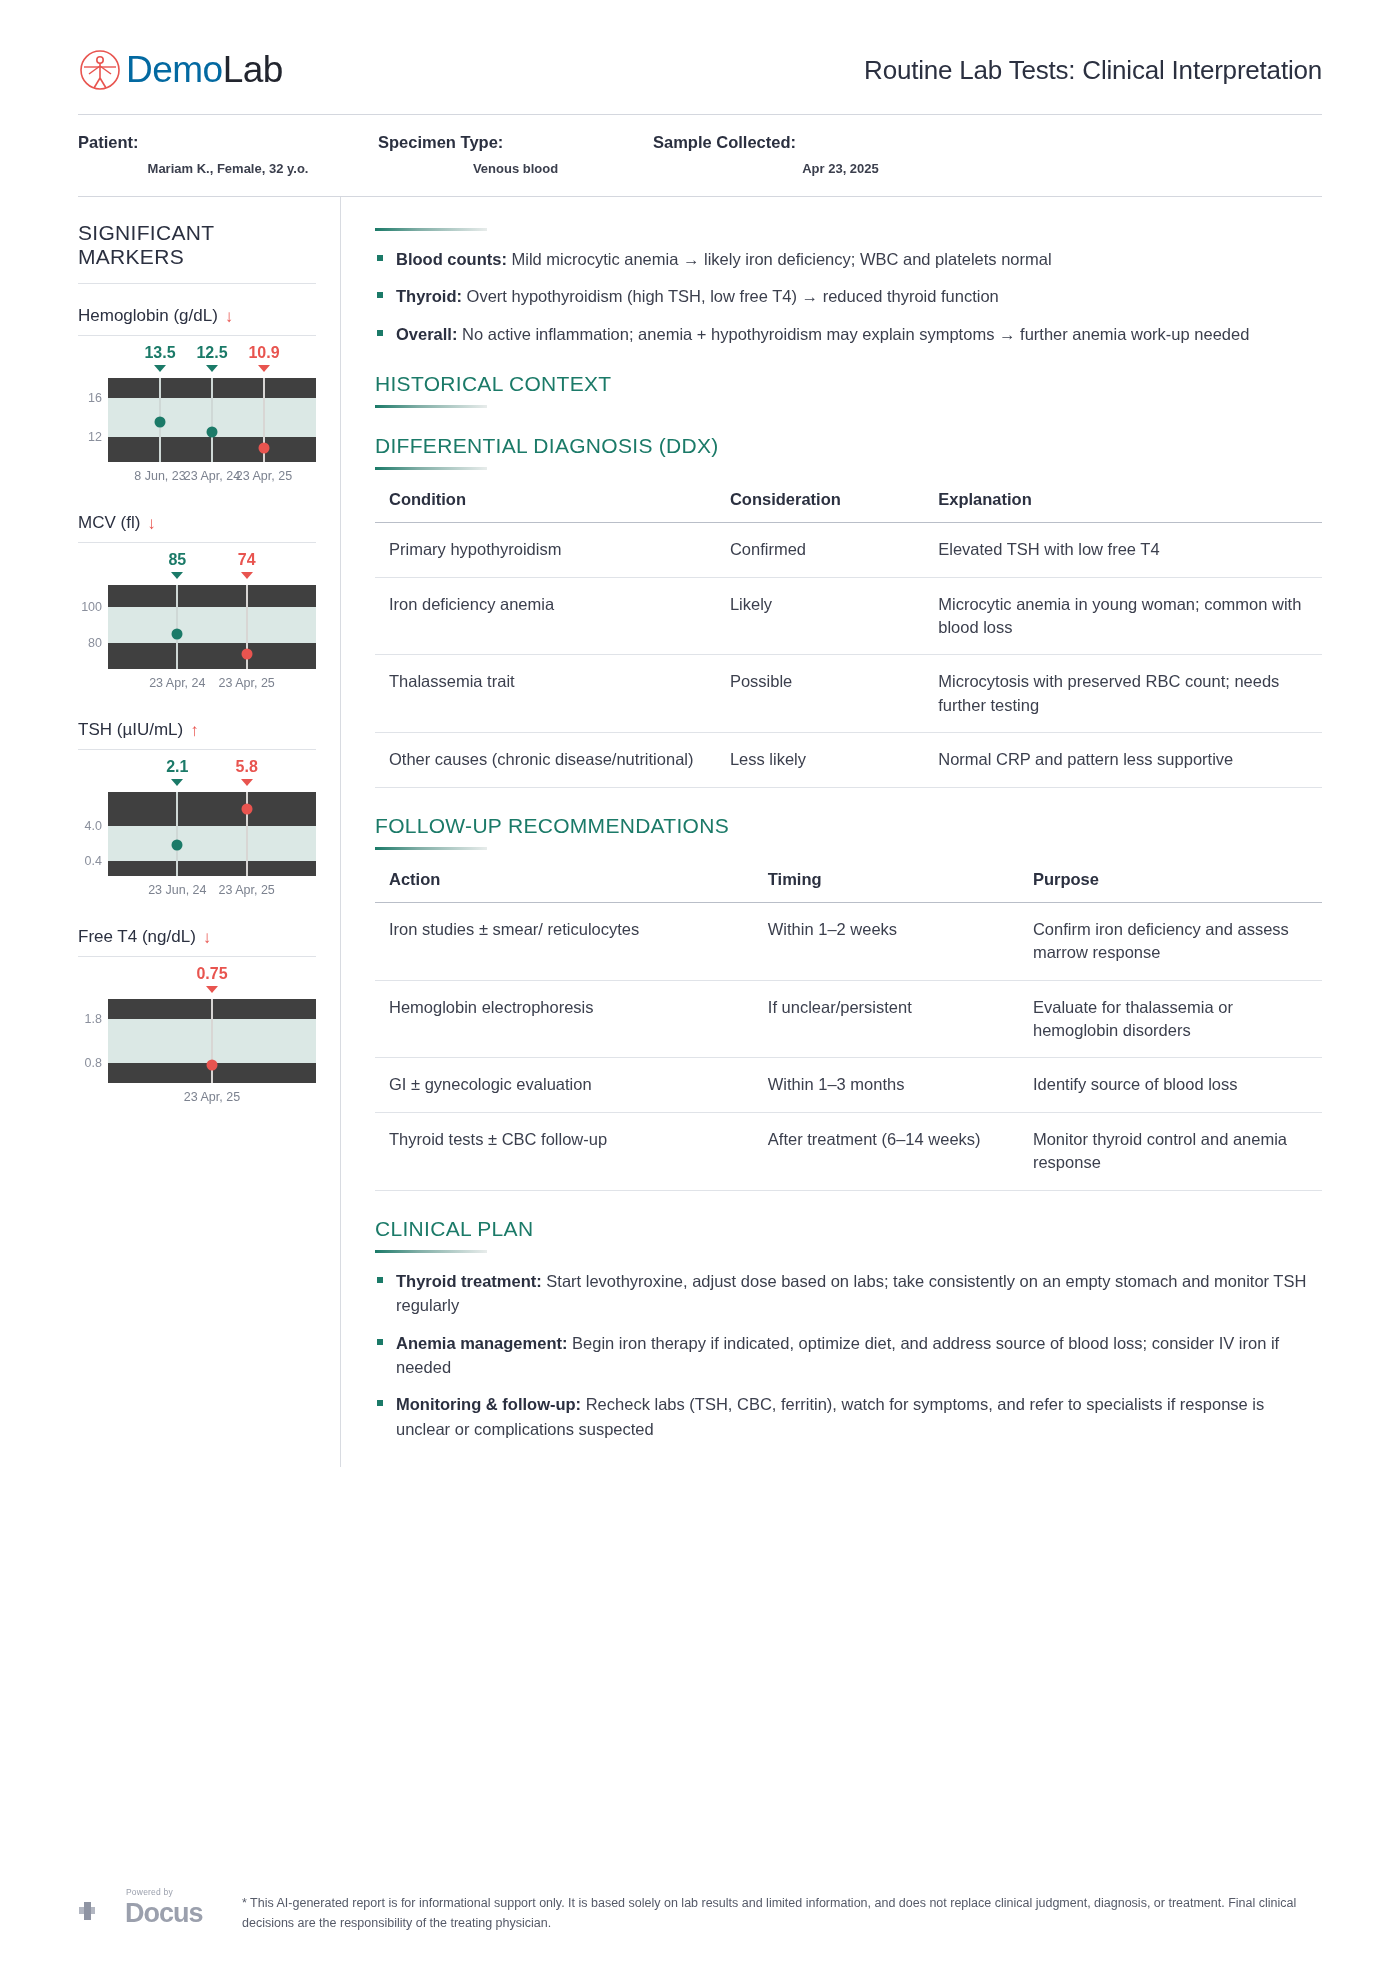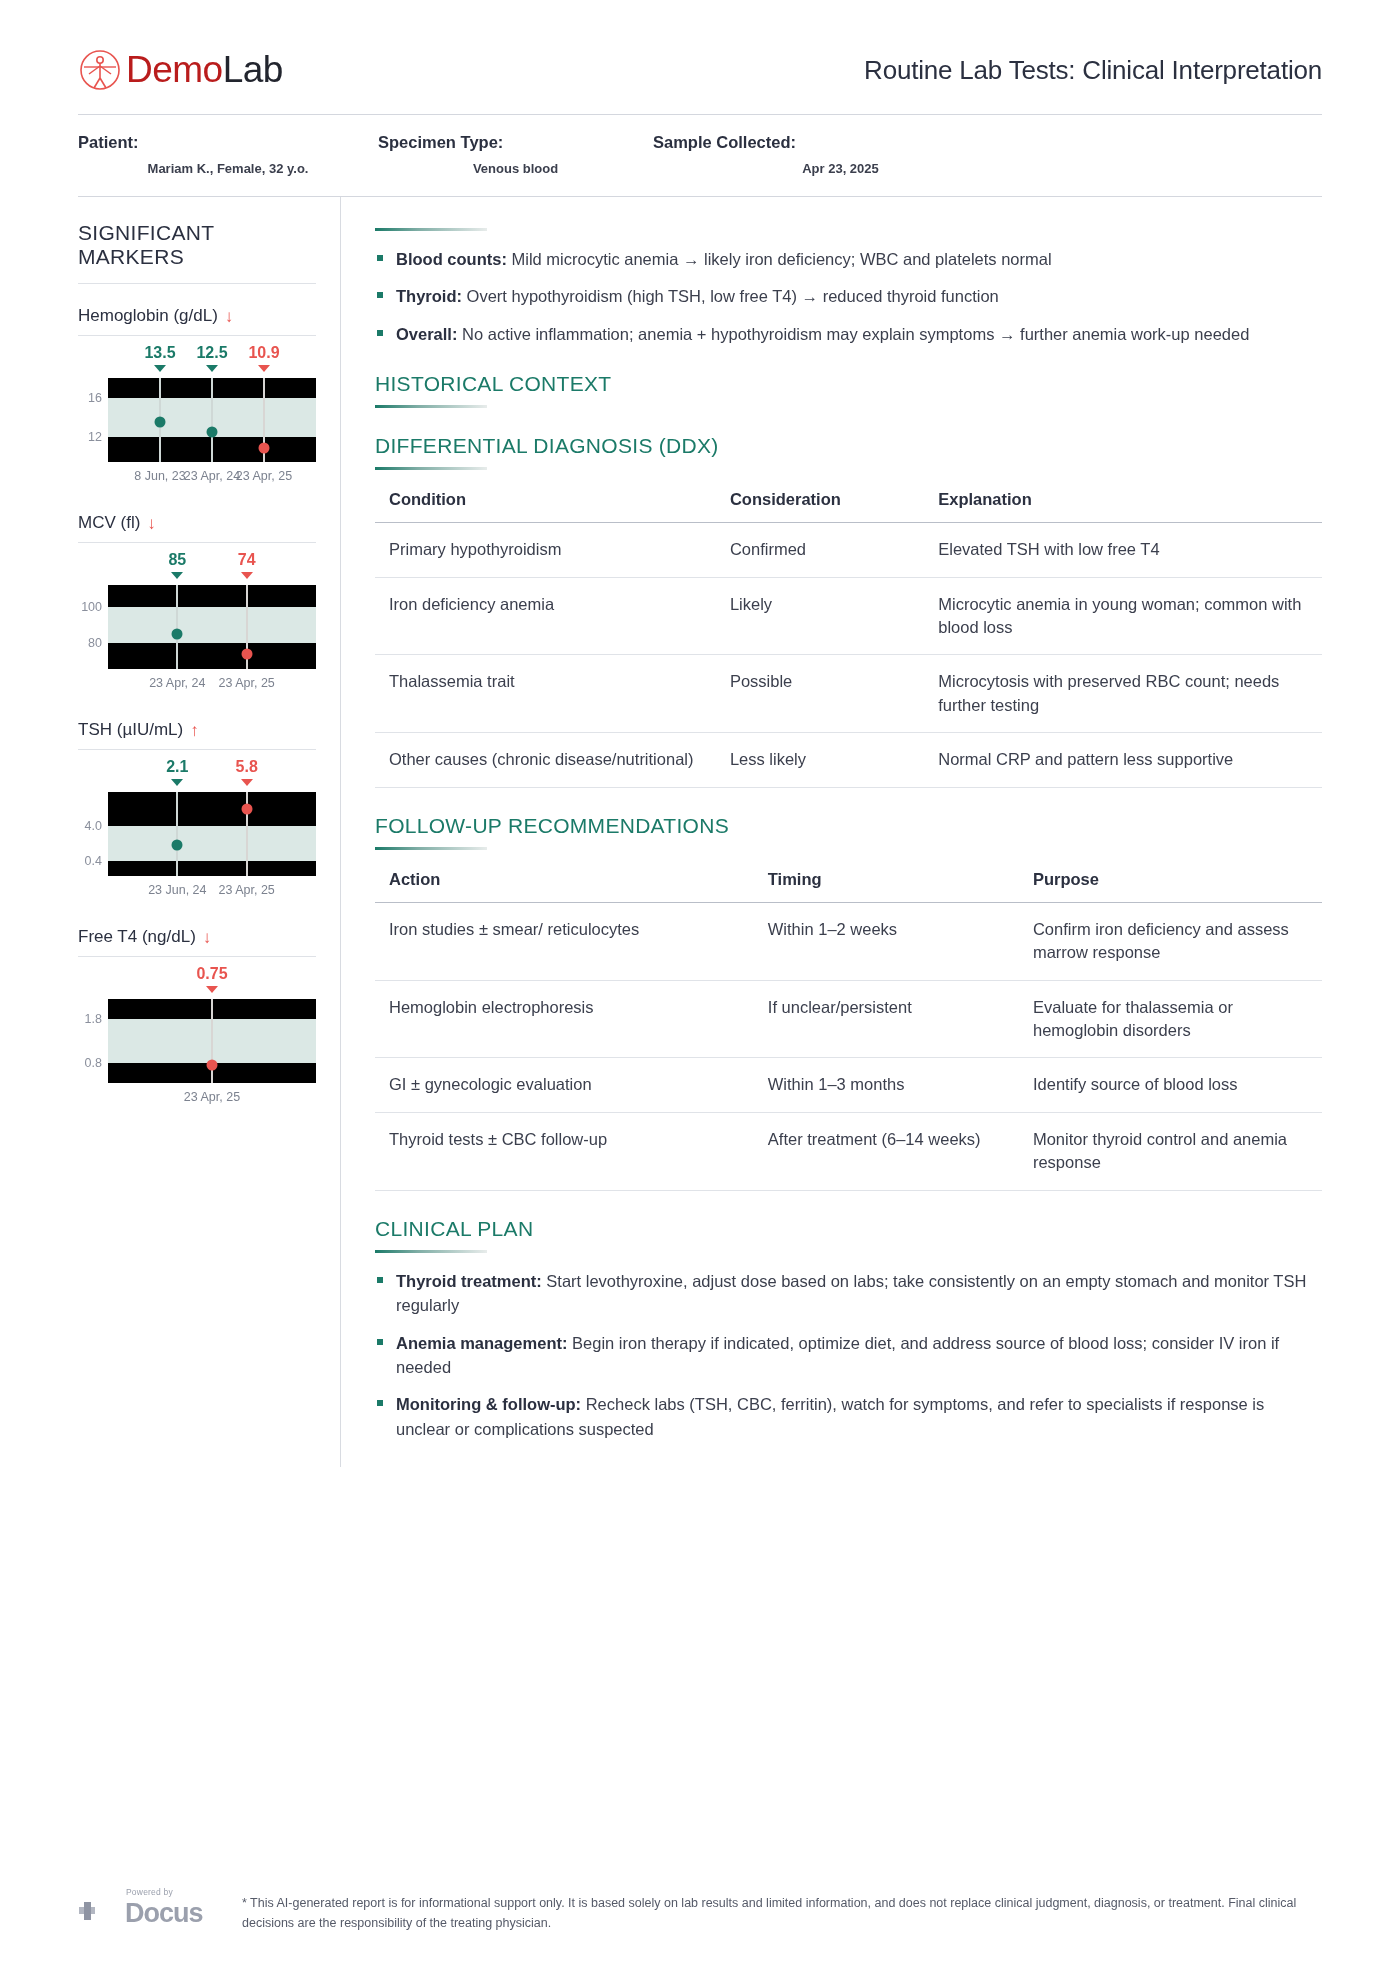--- a/index.html
+++ b/index.html
@@ -25,21 +25,21 @@
     padding-top: 48px;
     padding-bottom: 22px;
   }
   .logo { display: flex; align-items: center; gap: 4px; }
   .logo-mark { width: 44px; height: 44px; flex: 0 0 44px; }
   .logo-text {
     font-size: 37px;
     letter-spacing: -0.5px;
     font-weight: 400;
   }
-  .logo-text .demo { color: #b91c1c; }
+  .logo-text .demo { color: #0369a1; }
   .logo-text .lab { color: #22252e; }
   .doc-title {
     font-size: 26px;
     color: #2b3040;
     font-weight: 400;
     letter-spacing: -0.2px;
   }
   .rule { height: 1px; background: #d4d7de; width: 100%; }
 
   
@@ -131,21 +131,21 @@
     width: 0; height: 0;
     border-left: 6px solid transparent;
     border-right: 6px solid transparent;
     border-top: 7px solid #1b7a68;
   }
   .val-caret.bad { border-top-color: #e8544f; }
 
   .plot {
     position: relative;
     height: 84px;
-    background: #000000;
+    background: #404040;
     margin-left: 30px;
   }
   .band {
     position: absolute;
     left: 0; right: 0;
     background: #dbe8e5;
   }
   .axis-tick {
     position: absolute;
     right: calc(100% + 6px);

